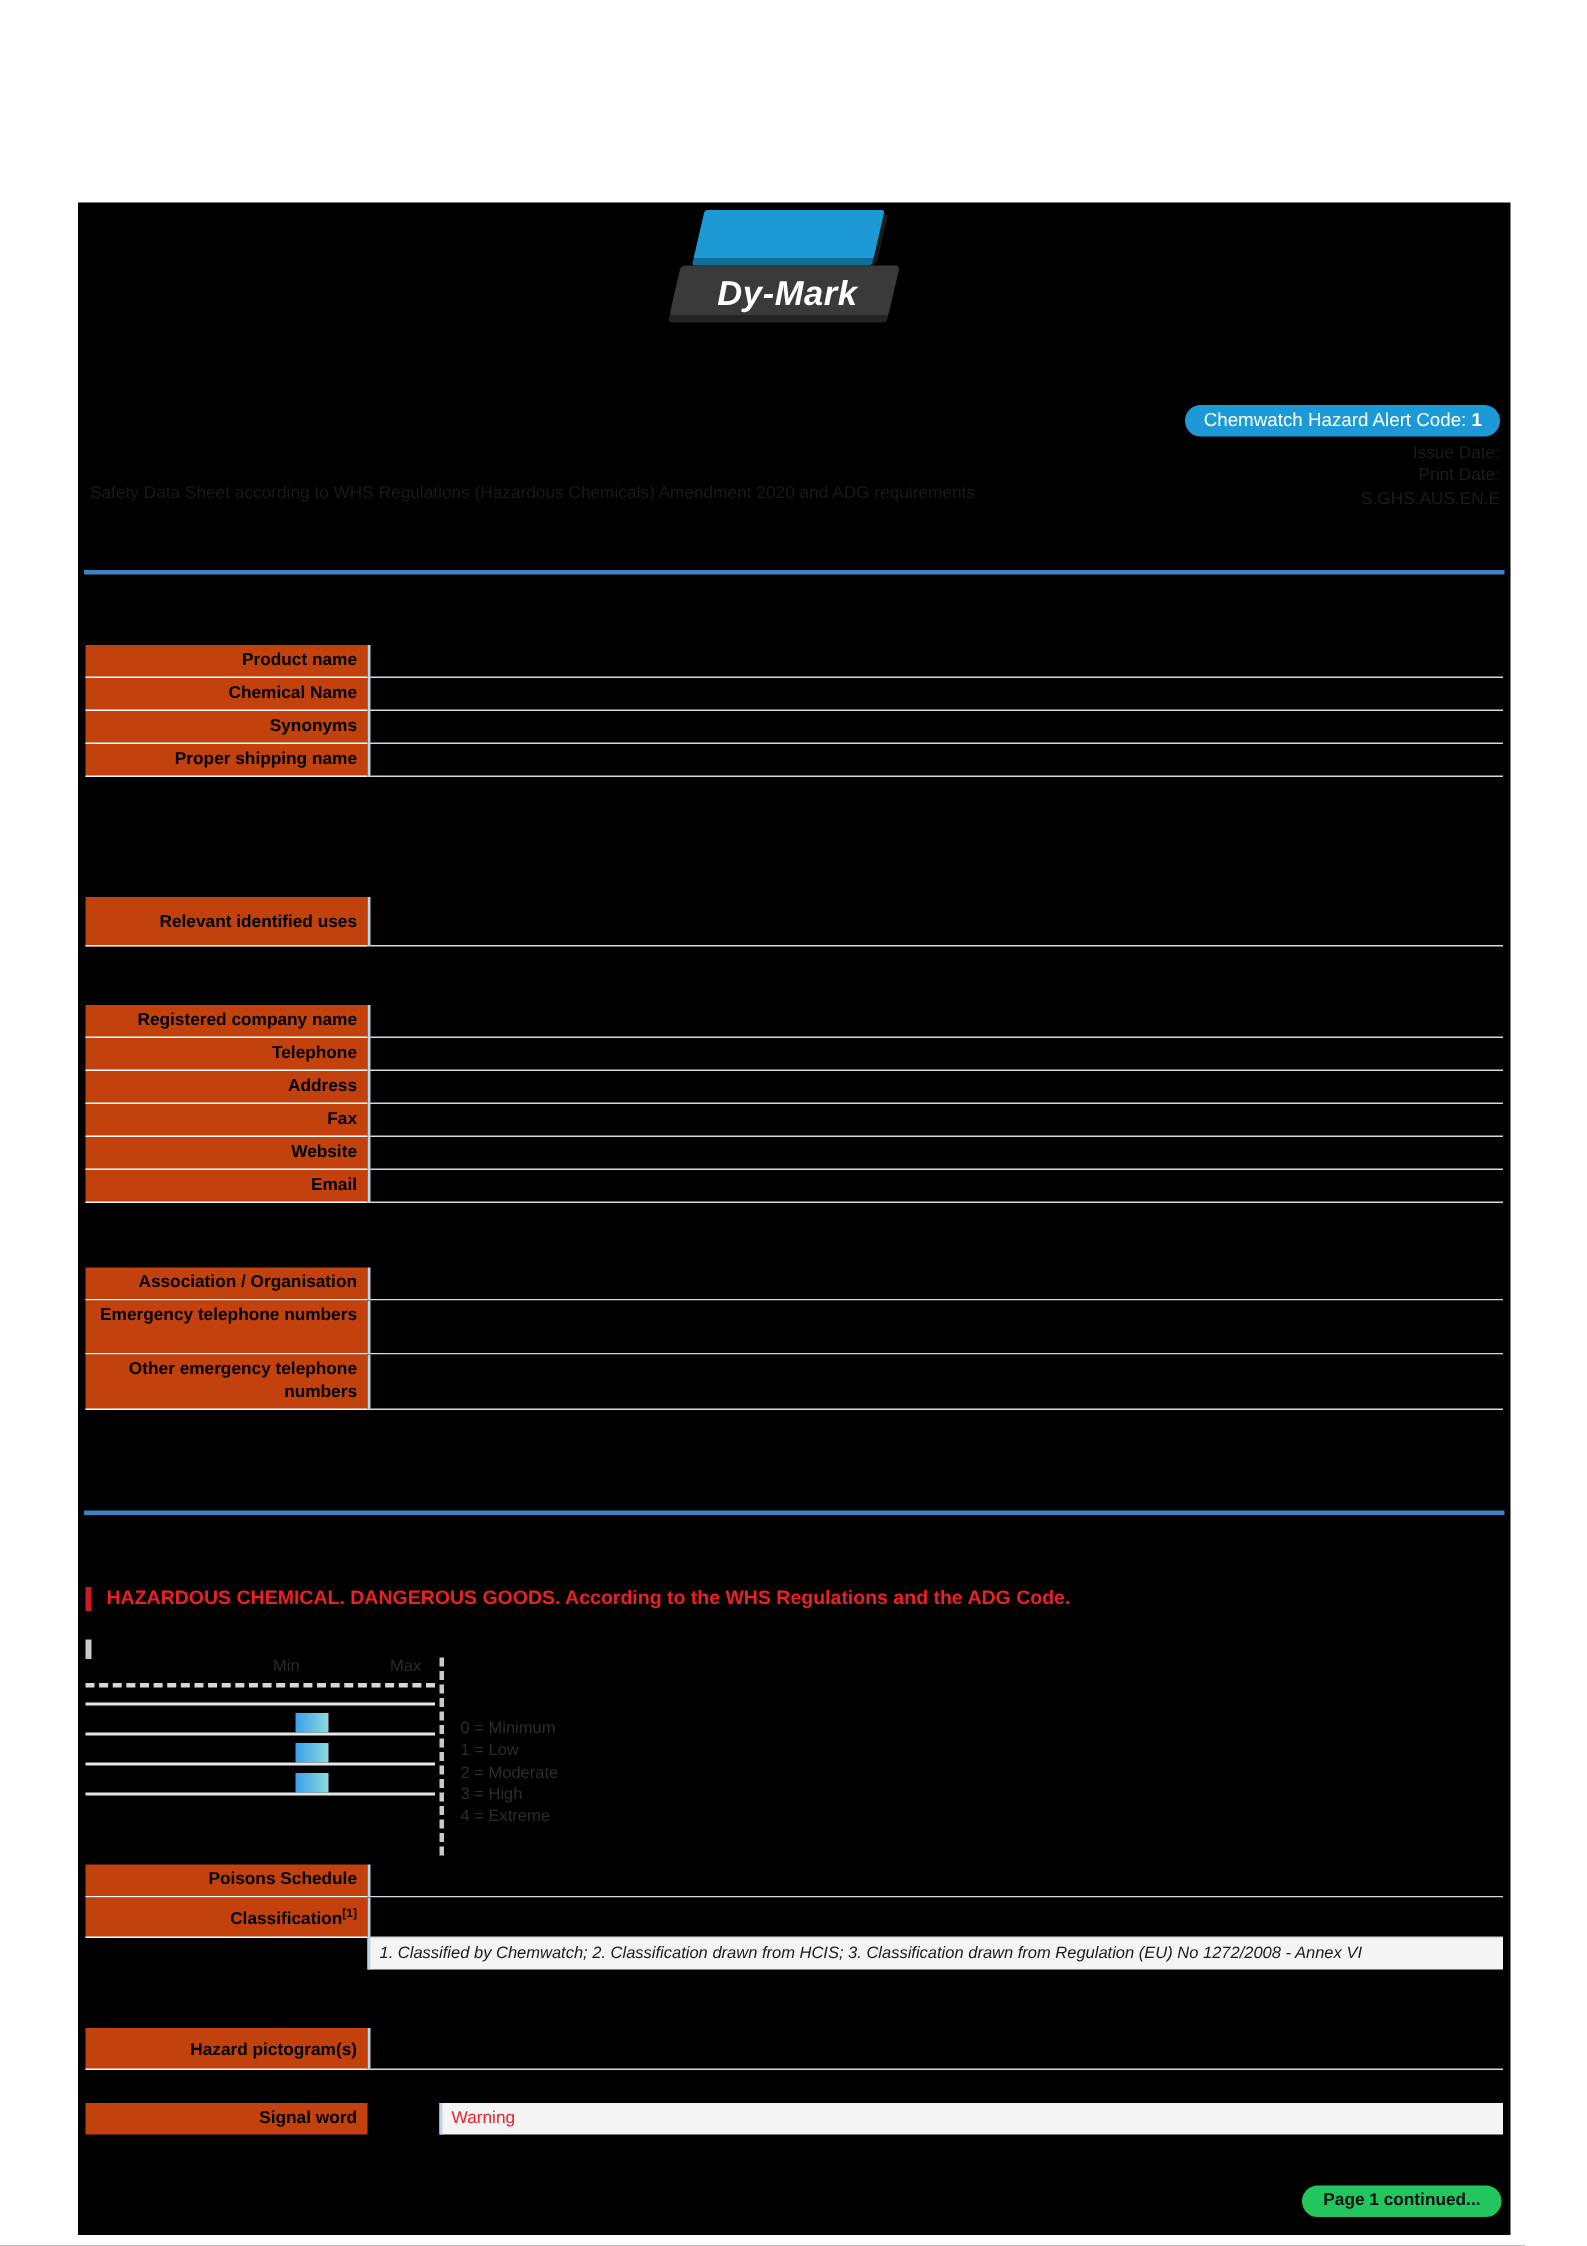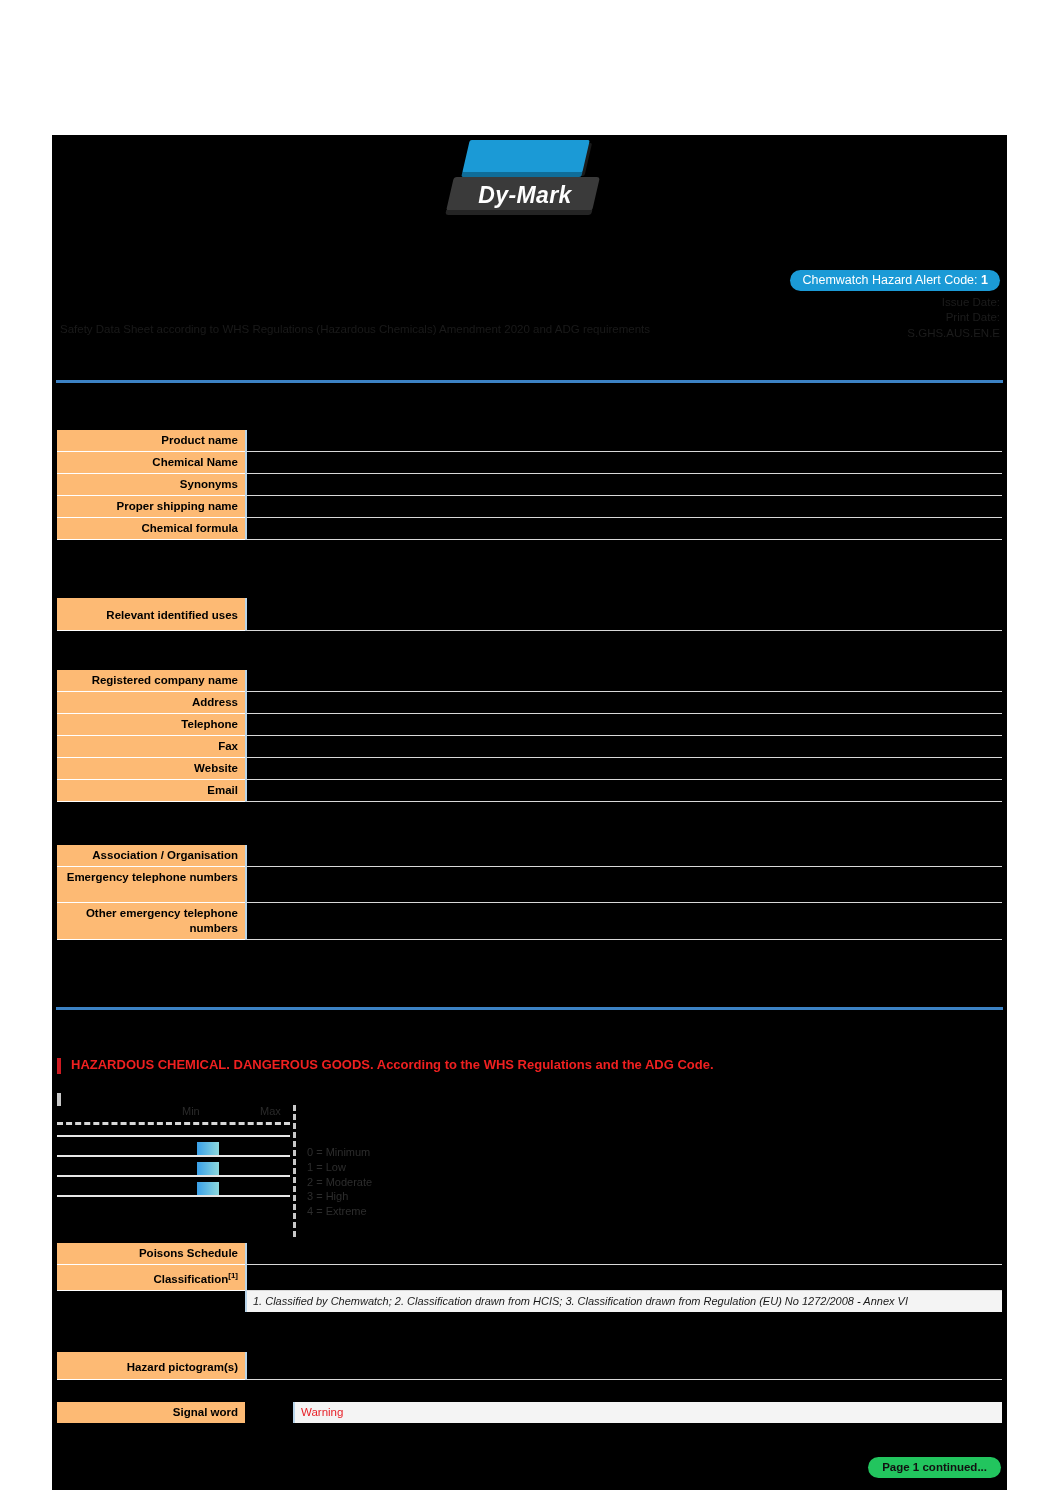--- a/index.html
+++ b/index.html
@@ -137,21 +137,21 @@
   }
   .trow {
     display: flex;
     width: 100%;
     align-items: stretch;
   }
   .tlabel {
     width: 188px;
     min-height: 21px;
     box-sizing: border-box;
-    background: #fdba74;
+    background: #c2410c;
     color: #000000;
     font-size: 11.5px;
     font-weight: bold;
     text-align: right;
     padding: 3px 7px 3px 4px;
     border-bottom: 1px solid #ffffff;
     line-height: 15px;
   }
   .tval {
     flex: 1;
@@ -337,44 +337,40 @@
       <div class="tval"></div>
     </div>
     <div class="trow">
       <div class="tlabel">Synonyms</div>
       <div class="tval"></div>
     </div>
     <div class="trow">
       <div class="tlabel">Proper shipping name</div>
       <div class="tval"></div>
     </div>
-    <div class="trow">
-      <div class="tlabel">Chemical formula</div>
-      <div class="tval"></div>
-    </div>
   </div>
 
   <div class="tbl" id="tbl-uses" style="top:463px;">
     <div class="trow">
       <div class="tlabel" style="min-height:33px;padding-top:10px;">Relevant identified uses</div>
       <div class="tval" style="min-height:33px;"></div>
     </div>
   </div>
 
   <div class="tbl" id="tbl-supplier" style="top:535px;">
     <div class="trow">
       <div class="tlabel">Registered company name</div>
       <div class="tval"></div>
     </div>
     <div class="trow">
+      <div class="tlabel">Telephone</div>
+      <div class="tval"></div>
+    </div>
+    <div class="trow">
       <div class="tlabel">Address</div>
-      <div class="tval"></div>
-    </div>
-    <div class="trow">
-      <div class="tlabel">Telephone</div>
       <div class="tval"></div>
     </div>
     <div class="trow">
       <div class="tlabel">Fax</div>
       <div class="tval"></div>
     </div>
     <div class="trow">
       <div class="tlabel">Website</div>
       <div class="tval"></div>
     </div>

